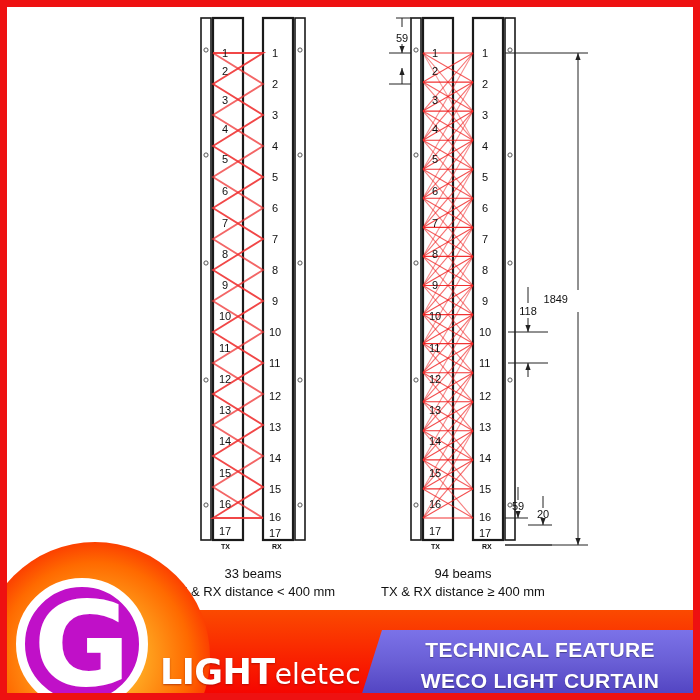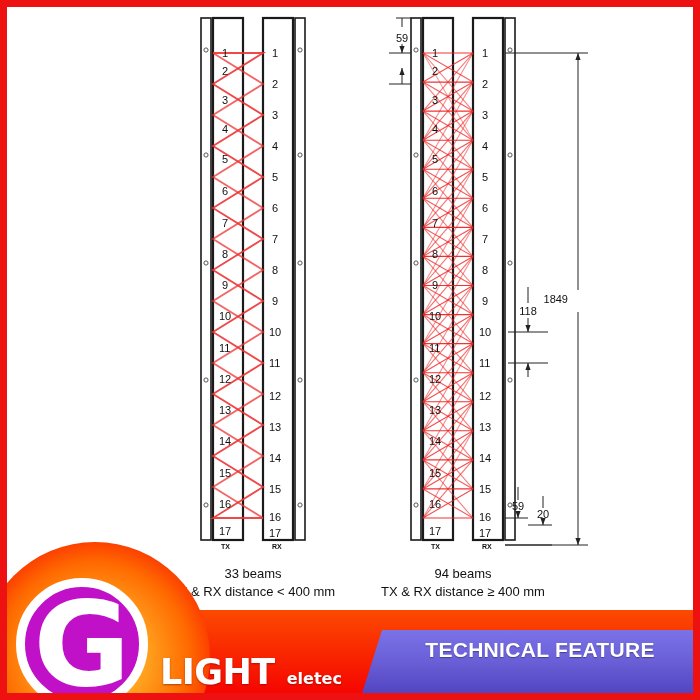--- a/index.html
+++ b/index.html
@@ -119,23 +119,23 @@
   }
   .brand-main {
     font-family: "DejaVu Sans", sans-serif;
     font-size: 35px;
     font-weight: bold;
     letter-spacing: -0.5px;
     text-shadow: 0 1px 2px rgba(120,0,0,0.5);
   }
   .brand-sub {
     font-family: "DejaVu Sans", sans-serif;
-    font-size: 16px;
-    font-weight: bold;
-    margin-left: 12px;
+    font-size: 28px;
+    font-weight: normal;
+    margin-left: 0;
     text-shadow: 0 1px 2px rgba(120,0,0,0.5);
   }
 
   
   .num      { font-family: "Liberation Sans", sans-serif; font-size: 11px; fill: #111; }
   .endlbl   { font-family: "Liberation Sans", sans-serif; font-size: 7px;  fill: #111; font-weight: bold; }
   .dim      { font-family: "Liberation Sans", sans-serif; font-size: 11px; fill: #111; }
   .caption  { font-family: "Liberation Sans", sans-serif; font-size: 13px; fill: #111; }
 </style>
 </head>
@@ -438,20 +438,21 @@
         <text class="dim" x="543" y="518" text-anchor="middle" stroke="none" fill="#111">20</text>
       </g>
     </g>
   </svg>
 
   <div class="banner">
     <div class="banner-red"></div>
     <div class="banner-blue"></div>
     <div class="banner-title">
       <div>TECHNICAL FEATURE</div>
+      <div>WECO LIGHT CURTAIN</div>
     </div>
   </div>
 
   <div class="logo-glow"></div>
   <div class="logo-ring"></div>
   <div class="logo-g">G</div>
 
   <div class="brand">
     <span class="brand-main">LIGHT</span><span class="brand-sub">eletec</span>
   </div>

